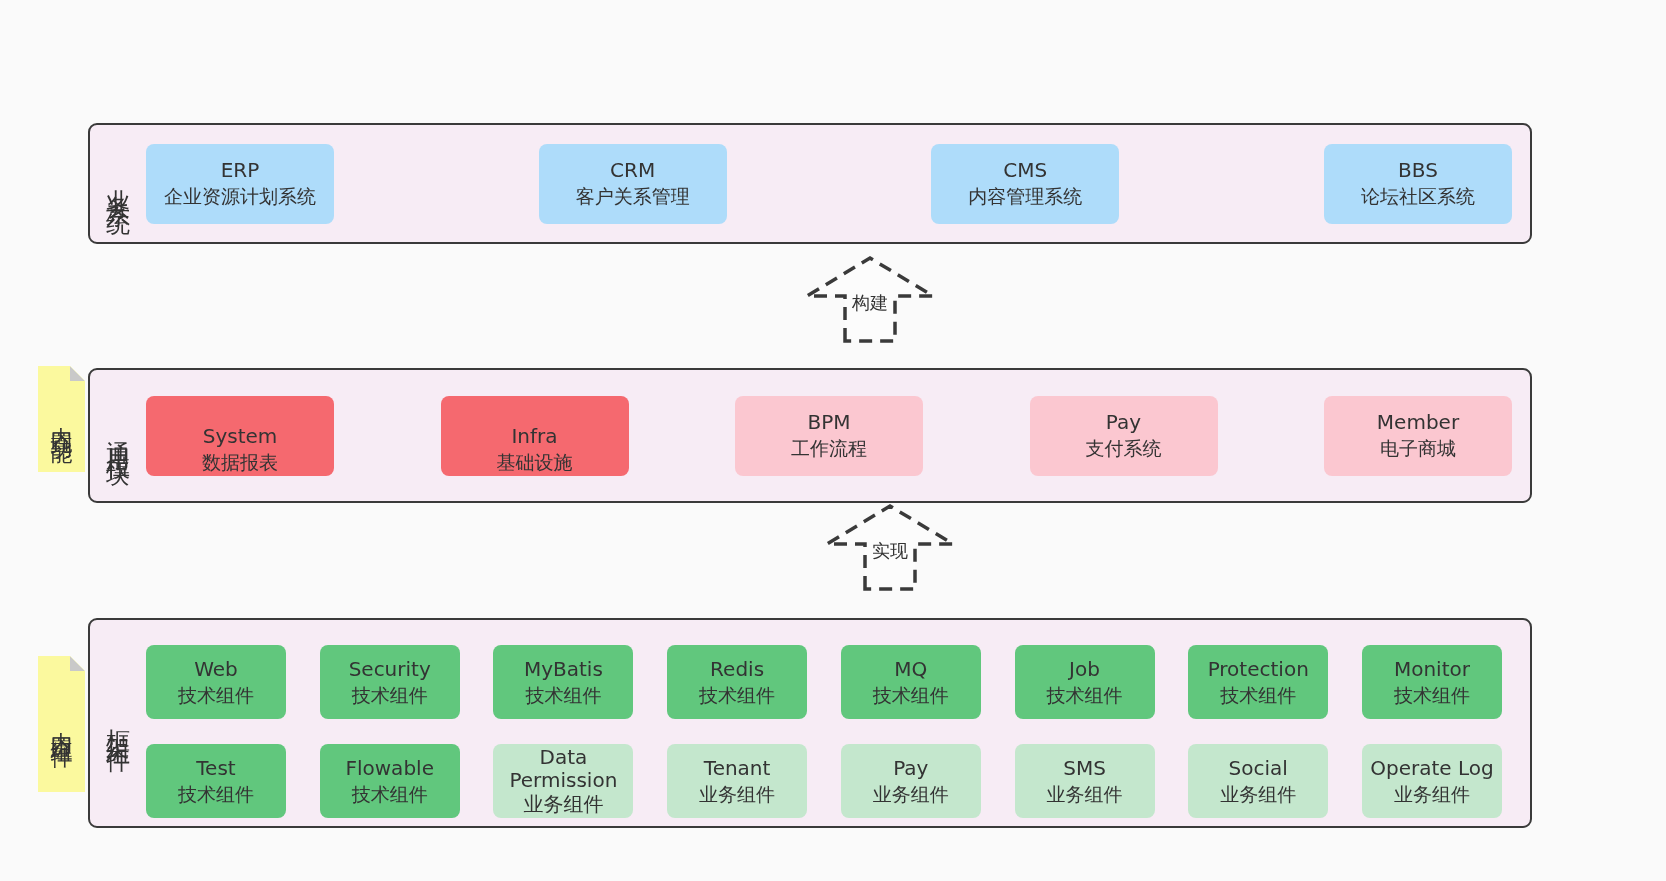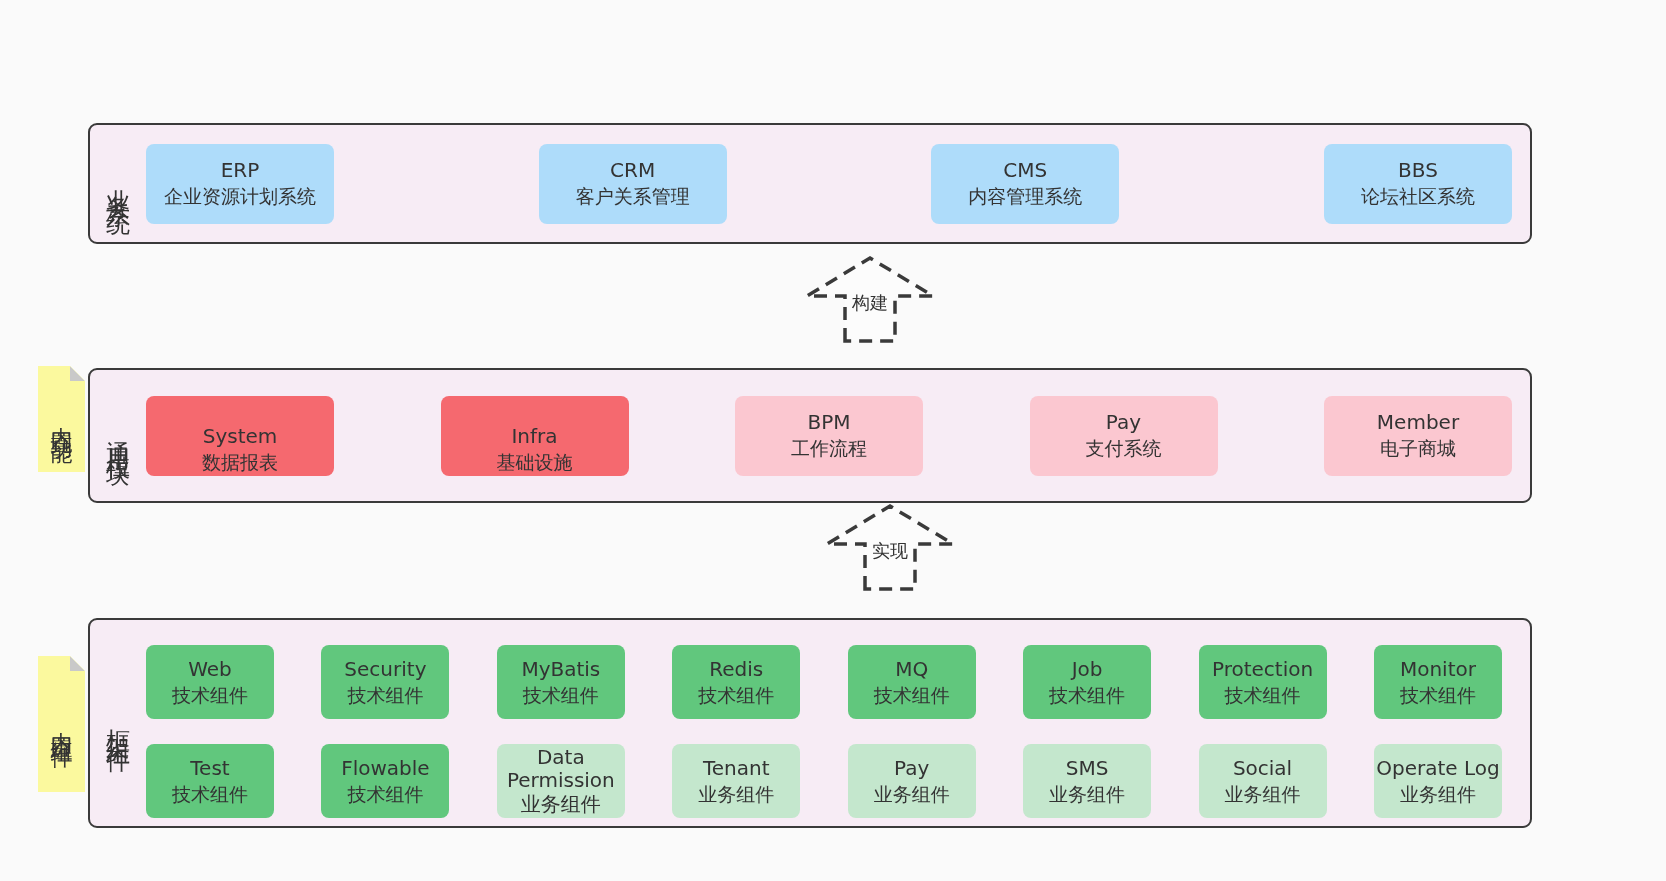--- a/index.html
+++ b/index.html
@@ -34,21 +34,21 @@
   .rows{
     flex:1;display:flex;flex-direction:column;justify-content:flex-start;
     gap:25px;padding:25px 28px 0 0;
   }
   .row8{display:flex;justify-content:space-between;}
   .box{
     border-radius:8px;display:flex;flex-direction:column;align-items:center;
     justify-content:center;text-align:center;color:var(--text);
   }
   .w188{width:188px;height:80px;}
-  .w140{width:128px;height:74px;}
+  .w140{width:140px;height:74px;}
   .box .t{font-size:20px;line-height:1.35;}
   .box .s{font-size:19px;line-height:1.35;}
   .compact .t,.compact .s{font-size:20px;line-height:1.18;}
   .blue{background:var(--blue);} .red{background:var(--red);justify-content:flex-end;}
   .pink{background:var(--pink);} .green{background:var(--green);}
   .lgreen{background:var(--light-green);}
   .sticky{
     position:absolute;left:38px;width:47px;background:var(--sticky-yellow);
     display:flex;align-items:center;justify-content:center;
     clip-path:polygon(0 0,calc(100% - 15px) 0,100% 15px,100% 100%,0 100%);

